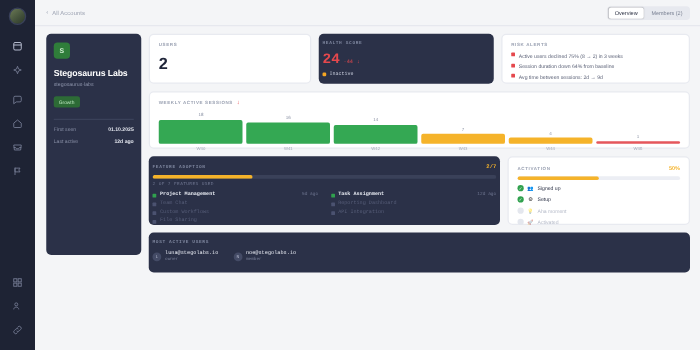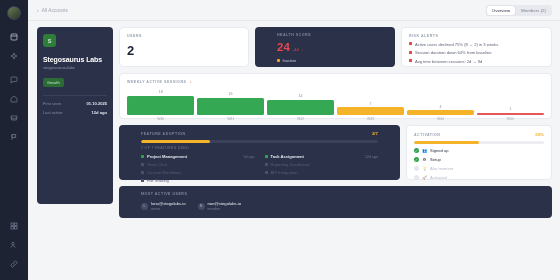--- a/index.html
+++ b/index.html
@@ -102,22 +102,23 @@
   .kv .k { color: #868da4; }
   .kv .v { color: #e3e6ee; font-weight: bold; }
 
   
   .row { display: flex; gap: 6px; }
   .card-light {
     background: #ffffff; border: 1px solid #e8eaf0;
     border-radius: 4px; padding: 6px 7px;
   }
   .card-dark {
-    background: #2b3148; border-radius: 4px; padding: 6px 22px;
+    background: #2b3148; border-radius: 4px; padding: 6px 3px;
     color: #fff;
+    font-family: Liberation Mono, monospace;
   }
   .lbl {
     font-size: 3.6px; letter-spacing: .5px; text-transform: uppercase;
     color: #9aa1b2; font-weight: bold;
   }
   .lbl-dark { color: #7d859d; }
 
   .c-users { flex: 0 0 130px; height: 40px; }
   .c-users .big {
     font-size: 13px; font-weight: bold; color: #20263a;

